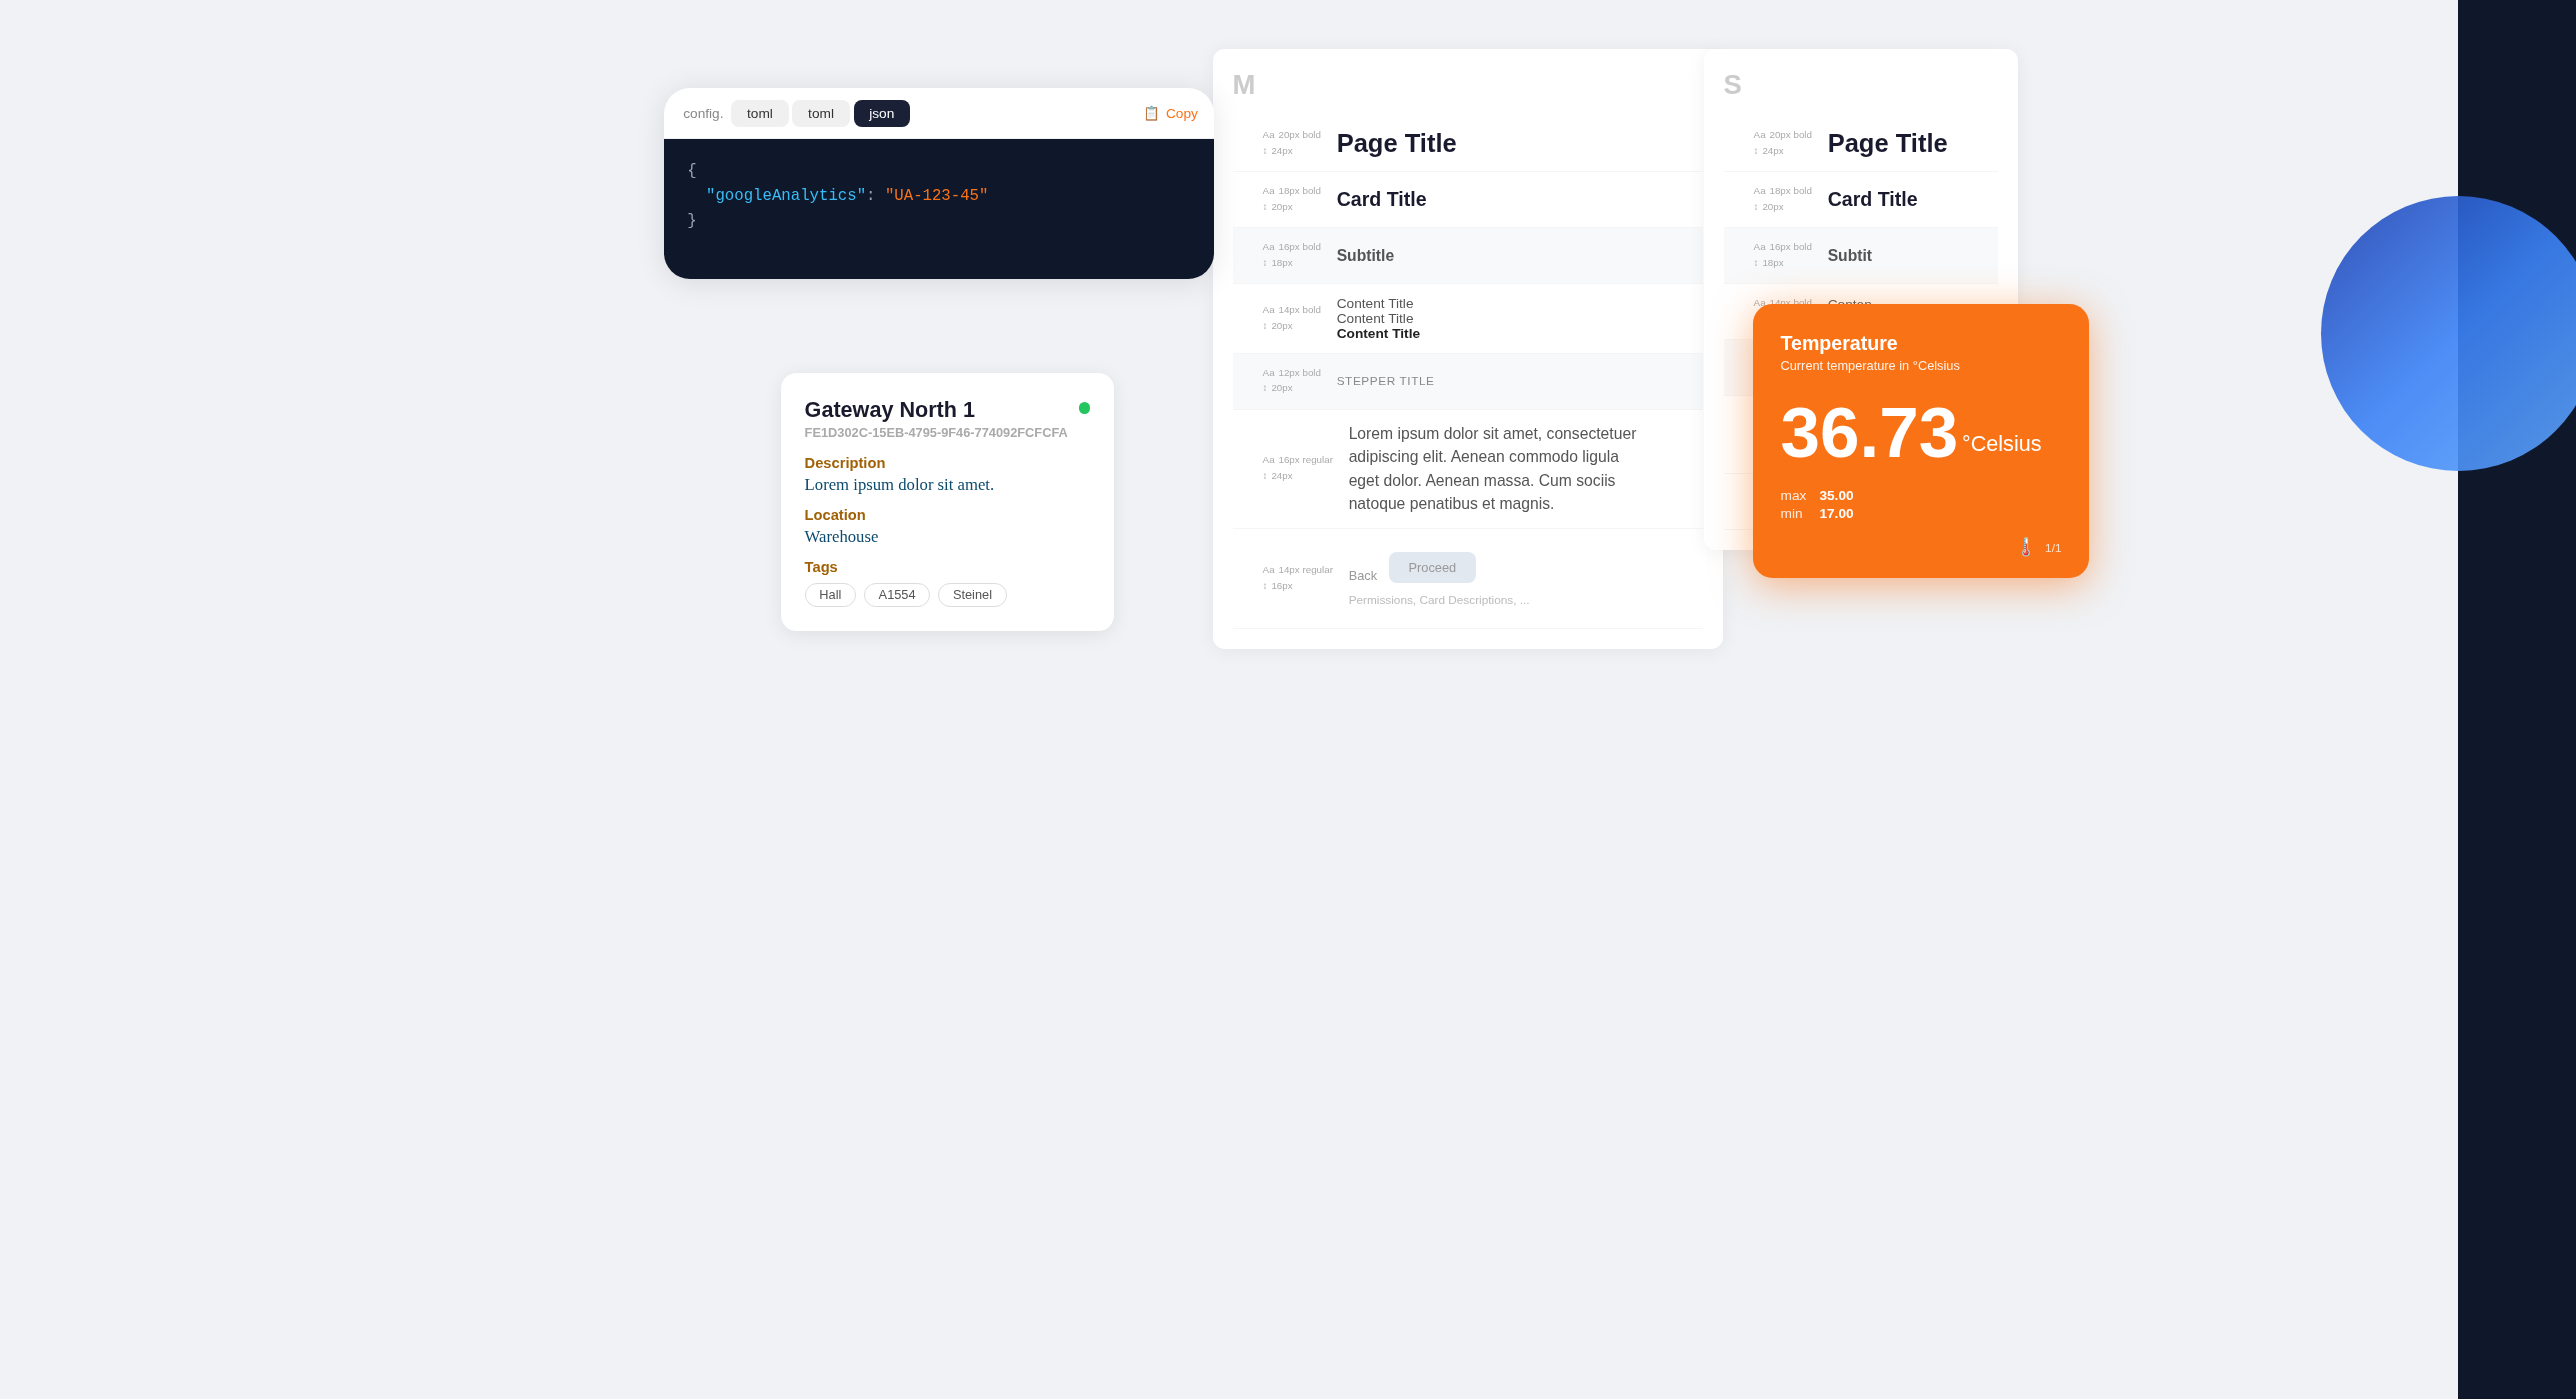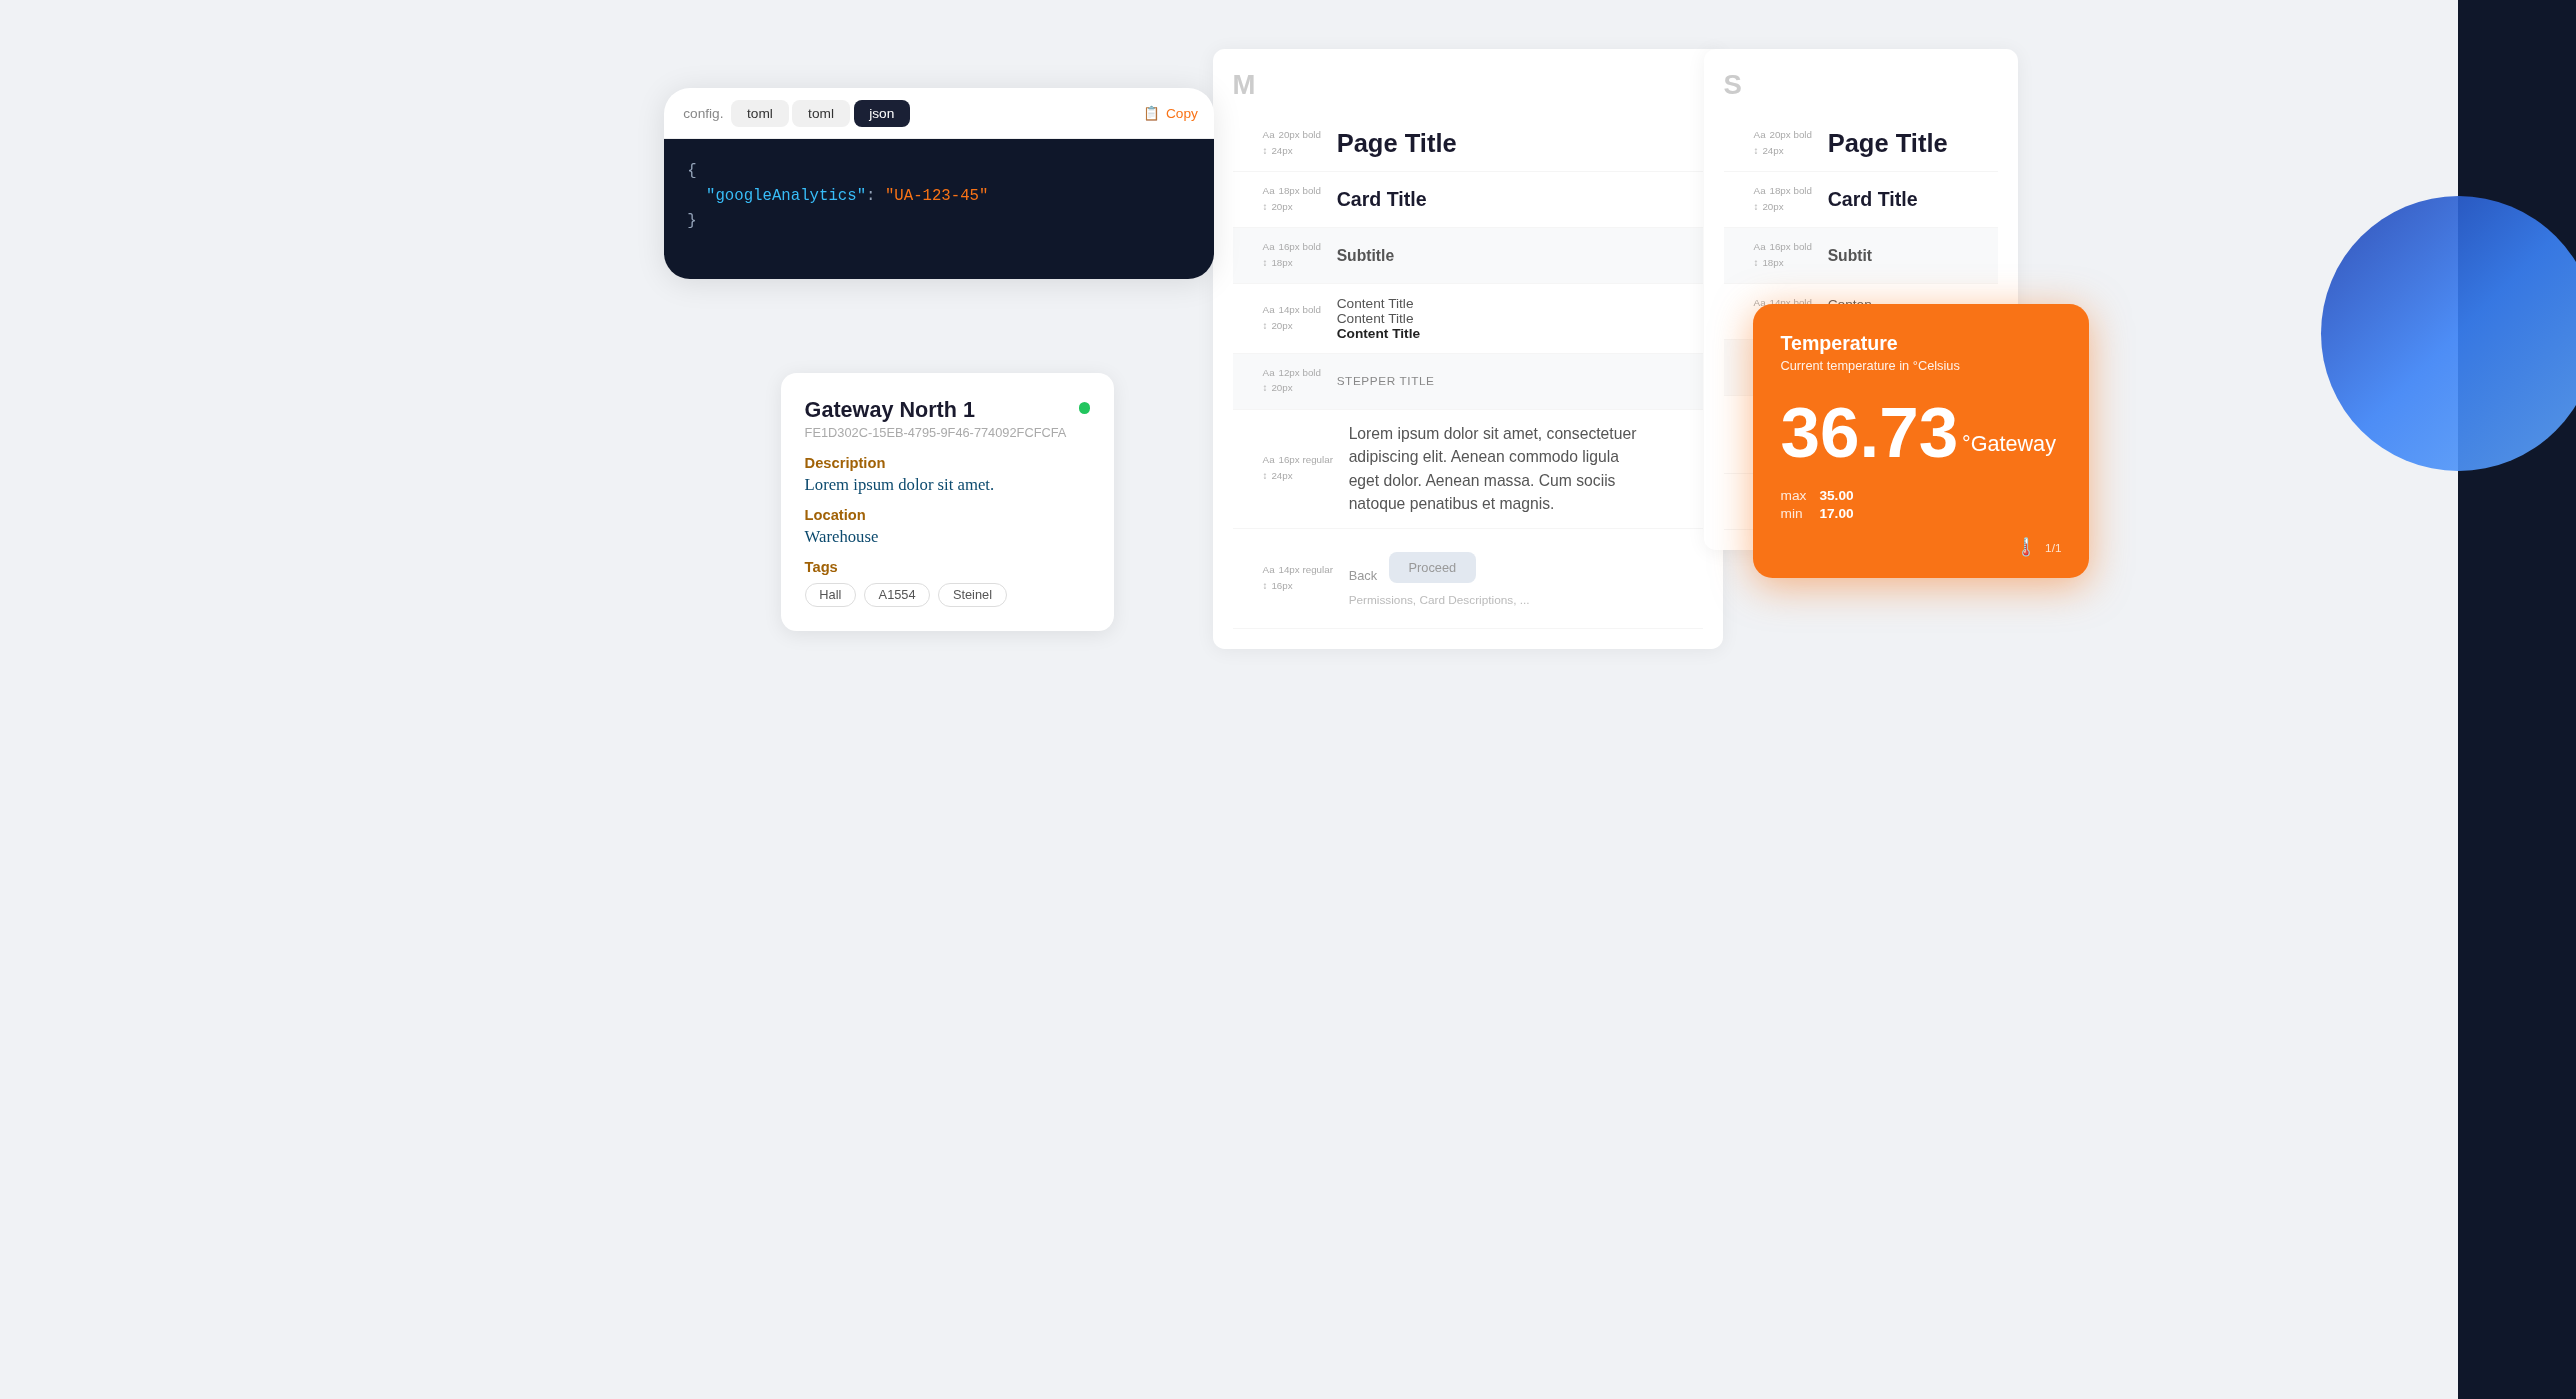--- a/index.html
+++ b/index.html
@@ -208,20 +208,21 @@
     .card-title-text {
       font-size: 21.6px;
       font-weight: 700;
       color: #1a1a2e;
     }
 
     .card-subtitle {
       font-size: 12.8px;
       color: #aaa;
       margin-top: 2px;
+      font-weight: bold;
     }
 
     .status-dot {
       width: 11.8px;
       height: 11.8px;
       border-radius: 50%;
       background: #22c55e;
       margin-top: 5.9px;
     }
 
@@ -664,21 +665,21 @@
       </div>
       <div class="typo-text-helper">Perme...</div>
     </div>
   </div>
 
   <div class="temp-card">
     <div class="temp-title">Temperature</div>
     <div class="temp-subtitle">Current temperature in °Celsius</div>
 
     <div style="margin-top: 15.7px;">
-      <span class="temp-value">36.73</span><span class="temp-unit">°Gateway</span>
+      <span class="temp-value">36.73</span><span class="temp-unit">°Celsius</span>
     </div>
 
     <div class="temp-stats">
       <div class="temp-stat-row">
         <span class="temp-stat-label">max</span>
         <span class="temp-stat-value">35.00</span>
       </div>
       <div class="temp-stat-row">
         <span class="temp-stat-label">min</span>
         <span class="temp-stat-value">17.00</span>

